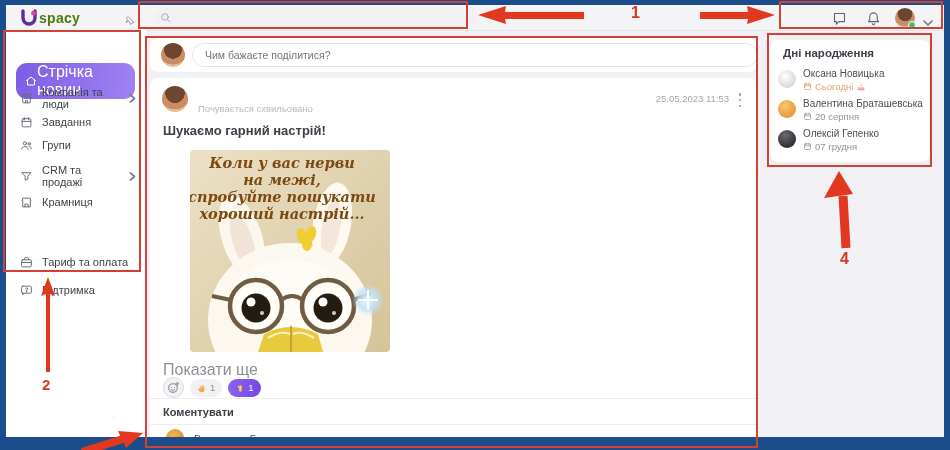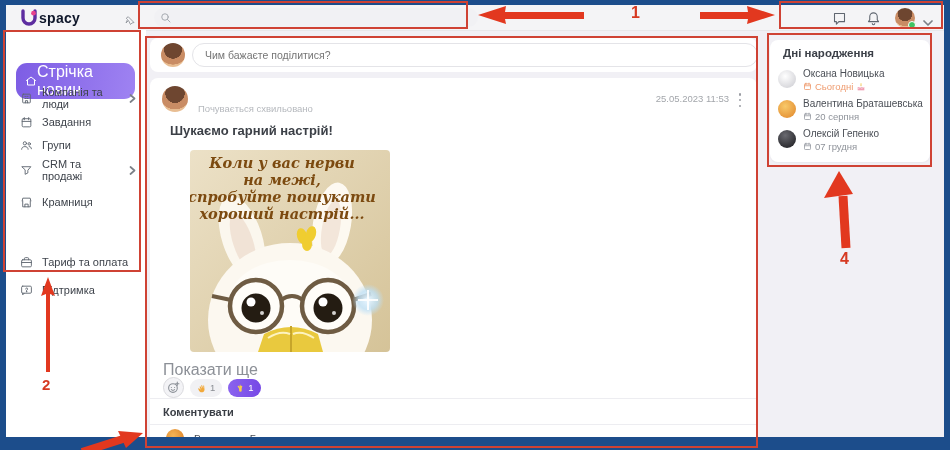--- a/index.html
+++ b/index.html
@@ -2,21 +2,21 @@
 <html><head>
 <meta charset="utf-8">
 <style>
   html,body{margin:0;padding:0}
   body{width:950px;height:450px;position:relative;background:#1c4d8b;font-family:"Liberation Sans",sans-serif;overflow:hidden}
   .abs{position:absolute}
   .frame{position:absolute;left:6px;top:5px;width:938px;height:432px;background:#f1f0f5}
   
   .topbar{position:absolute;left:6px;top:5px;width:938px;height:25px;background:#f4f4f6;border-bottom:1px solid #e7e7ea}
   .logo{position:absolute;left:14px;top:4px;display:flex;align-items:center;gap:1px}
-  .logo-text{font-size:14px;font-weight:bold;color:#0f172a;letter-spacing:.3px}
+  .logo-text{font-size:14px;font-weight:bold;color:#4d7c0f;letter-spacing:.3px}
   .search-wrap{position:absolute;left:148px;top:3px;width:312px;height:19px;display:flex;align-items:center;gap:6px;background:#f1f1f4;border-radius:10px;padding:0 6px}
   .search-input{border:none;background:transparent;outline:none;font-size:11px;color:#444;width:260px}
   .tb-ic{position:absolute;top:6px;width:16px;height:16px;cursor:pointer}
   .avatar{border-radius:50%;}
   .av-photo{background:radial-gradient(circle at 50% 28%,#6e4630 0 42%,#c98c64 43% 70%,#e8bd92 71% 100%)}
   .status-dot{position:absolute;width:6px;height:6px;border-radius:50%;background:#3fc463;border:1px solid #fff;right:-1px;bottom:-1px}
   
   .sidebar{position:absolute;left:6px;top:30px;width:140px;height:407px;background:#ffffff}
   .sb-item{position:absolute;left:14px;width:116px;height:20px;display:flex;align-items:center;gap:9px;font-size:11px;color:#3e434b;cursor:pointer}
   .sb-active{position:absolute;left:10px;top:33px;width:119px;height:36px;border-radius:11px;background:linear-gradient(100deg,#7d5de4,#9f83f2);display:flex;align-items:center;padding-left:9px;color:#fff;font-size:16px;cursor:pointer;box-sizing:border-box}
@@ -24,21 +24,21 @@
   
   .card{position:absolute;background:#fff;border-radius:8px}
   .composer{left:150px;top:38px;width:607px;height:34px}
   .composer-input{position:absolute;left:42px;top:5px;width:540px;height:22px;border:1px solid #e4e4e8;border-radius:12px;font-size:10.5px;color:#555;padding:0 12px;outline:none;background:#fff}
   .post{left:150px;top:78px;width:607px;height:359px;border-radius:8px 8px 0 0;overflow:hidden}
   .post-name{position:absolute;left:48px;top:10px;font-size:11px;color:#a2a5ab}
   .post-feeling{position:absolute;left:48px;top:25px;font-size:9.5px;color:#b5b8bd}
   .post-date{position:absolute;right:28px;top:15px;font-size:9.5px;color:#a3a6ab}
   .kebab{position:absolute;right:12px;top:14px;width:10px;height:14px;display:flex;flex-direction:column;align-items:center;justify-content:space-between;padding:1px 0;cursor:pointer}
   .kebab i{width:2.5px;height:2.5px;border-radius:50%;background:#9a9da3}
-  .post-title{position:absolute;left:20px;top:45px;font-size:13px;font-weight:600;color:#3c4047}
+  .post-title{position:absolute;left:13px;top:45px;font-size:13px;font-weight:600;color:#3c4047}
   .show-more{position:absolute;left:13px;top:283px;font-size:16px;color:#8c9097;cursor:pointer}
   .rx-row{position:absolute;left:13px;top:299px;display:flex;align-items:center;gap:6px}
   .rx-add{width:19px;height:19px;border-radius:50%;background:#f3f3f6;border:1px solid #dadade;display:flex;align-items:center;justify-content:center;cursor:pointer}
   .rx-chip{height:18px;border-radius:9px;background:#f1f1f4;display:flex;align-items:center;gap:3px;padding:0 7px;font-size:9.5px;color:#8a8d93;cursor:pointer}
   .rx-chip.active{background:linear-gradient(90deg,#8a63ee,#7648e6);color:#fff}
   .divider{position:absolute;left:0;width:607px;height:1px;background:#ededf1}
   .cm-header{position:absolute;left:13px;top:328px;font-size:11px;font-weight:bold;color:#3a3e45}
   .cm-name{position:absolute;left:44px;top:355px;font-size:10.5px;color:#4a4e55}
   .cm-time{position:absolute;right:24px;top:357px;font-size:8.5px;color:#b2b5ba}
   
@@ -144,21 +144,21 @@
         <svg width="13" height="13" viewBox="0 0 24 24" class="ic-stroke">
           <circle cx="9" cy="8" r="3"></circle>
           <path d="M3 19c0-3.3 2.7-5 6-5s6 1.7 6 5"></path>
           <circle cx="17" cy="9" r="2.3"></circle>
           <path d="M17 14c2.5 0 4 1.5 4 4"></path>
         </svg>
       </span>
     <span>Групи</span>
   </div>
 
-  <div class="sb-item" style="top:130px">
+  <div class="sb-item" style="top:136px">
     <span style="display:flex">
         <svg width="13" height="13" viewBox="0 0 24 24" class="ic-stroke">
           <path d="M4 5h16l-5.5 6.5v5L9.5 19v-7.5z"></path>
         </svg>
       </span>
     <span>CRM та продажі</span>
     <span class="sb-chev">
         <svg width="7" height="9" viewBox="0 0 7 9" class="ic-stroke" style="stroke:#7b8087">
           <path d="M1.5 1l4 3.5-4 3.5"></path>
         </svg>

